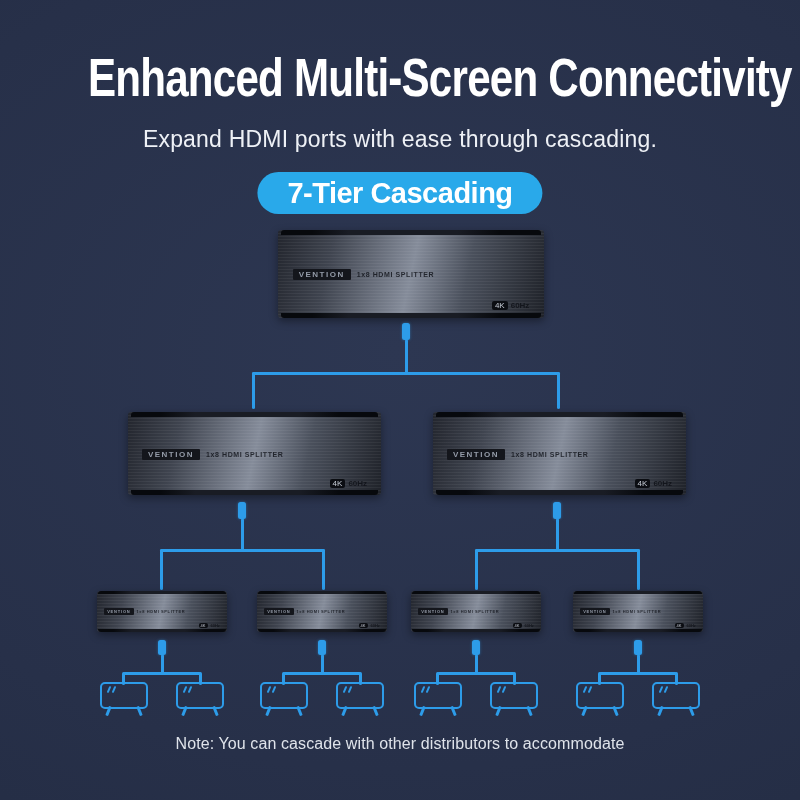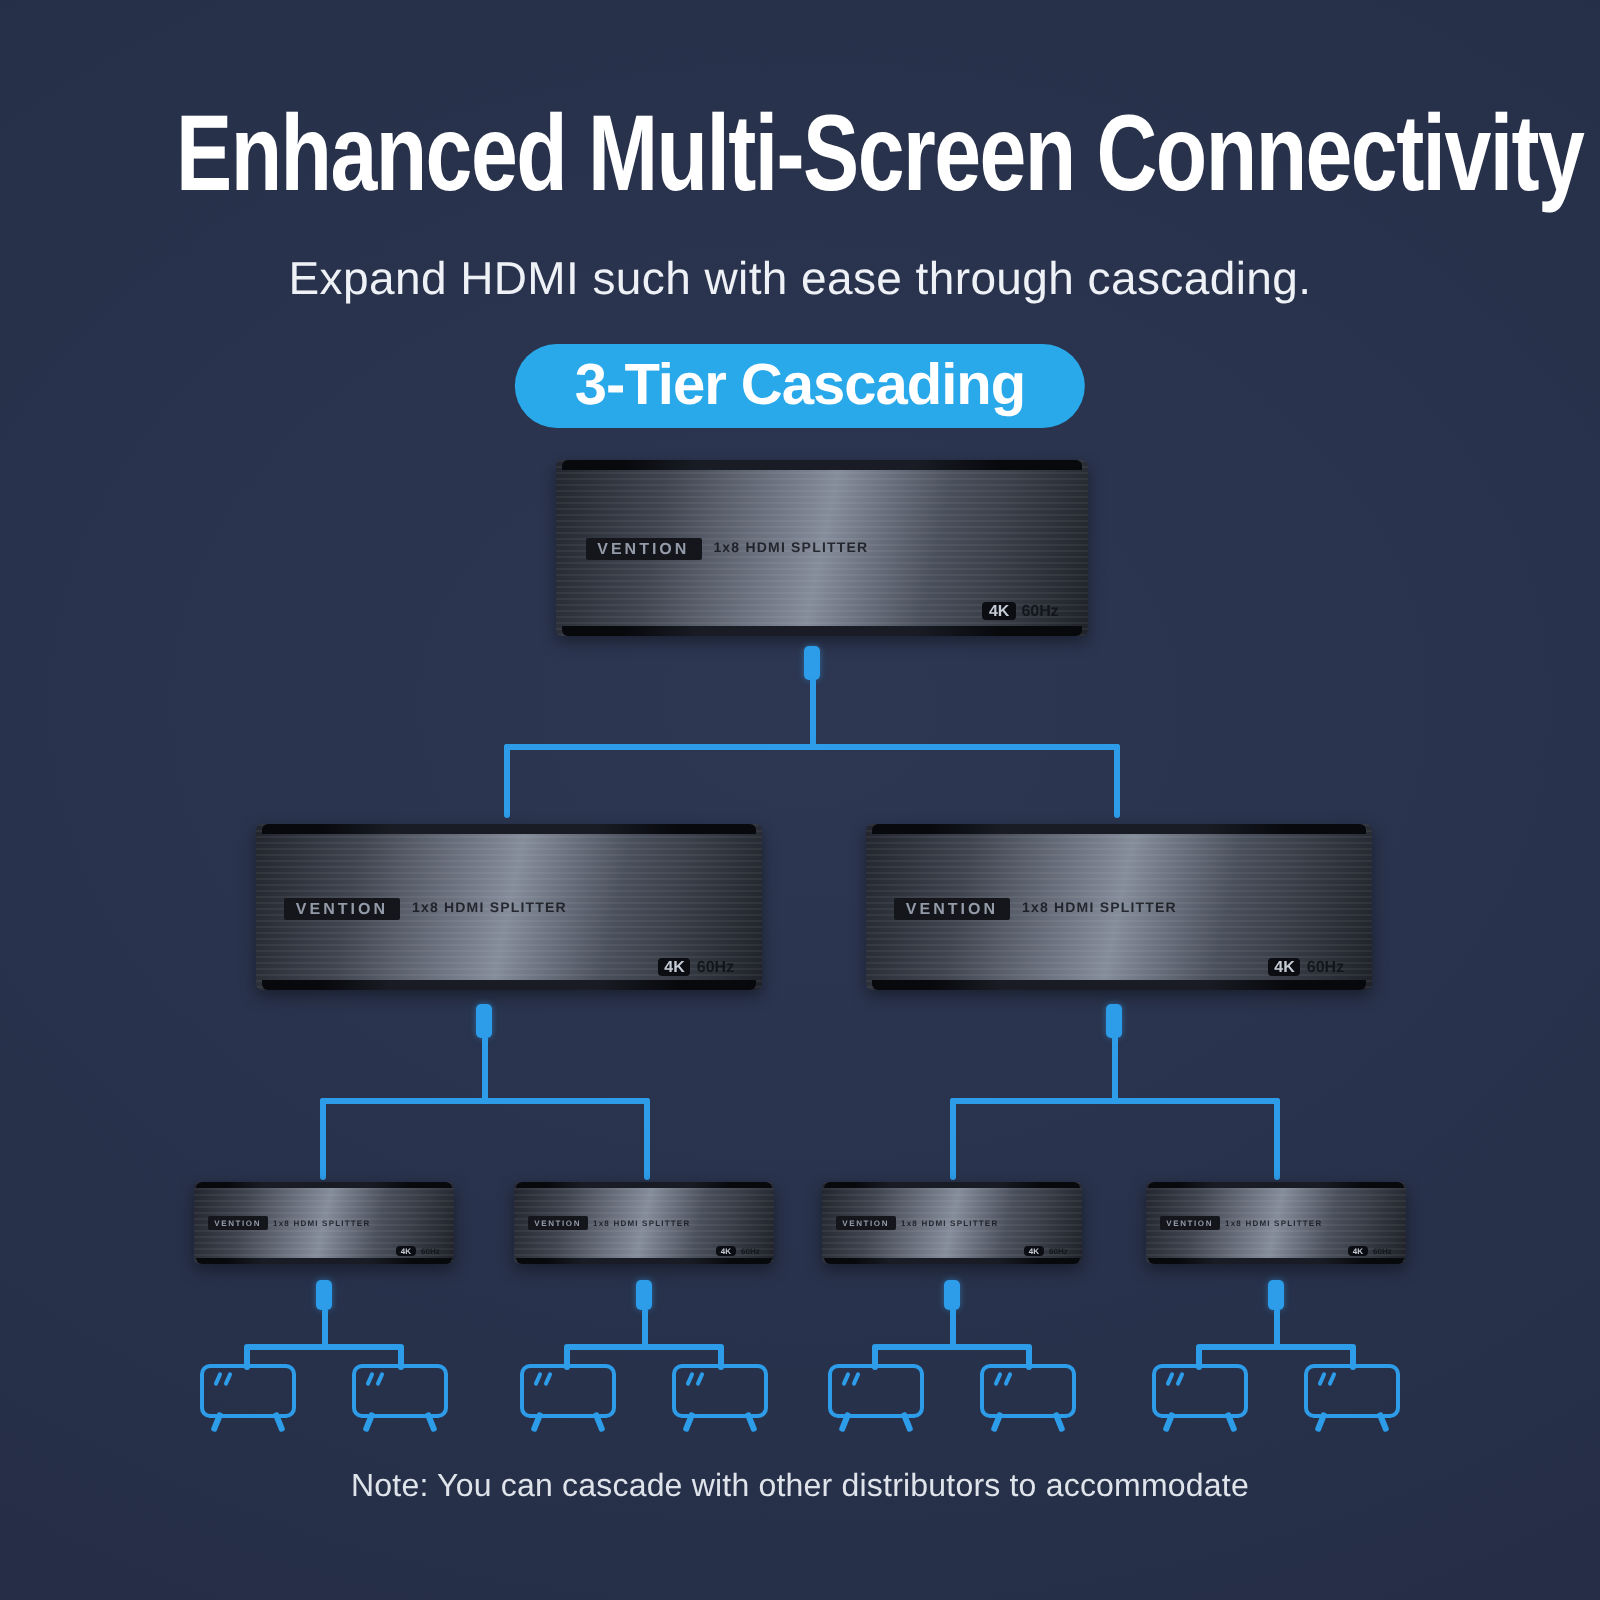--- a/index.html
+++ b/index.html
@@ -41,21 +41,21 @@
     background:linear-gradient(90deg,#07090d 0 12%, #191c24 26% 68%, #07090d 84% 100%); }
   .edge.top { top:0; border-radius:3px 3px 0 0; }
   .edge.bot { bottom:0; border-radius:0 0 3px 3px; }
   .sm .edge { height:3px; }
 
   .brandrow { position:absolute; left:5.5%; top:44%; display:flex; align-items:center; gap:6px; white-space:nowrap; }
   .brand { background:#14161c; color:#949bа8; color:#949ba8; font-size:8px; font-weight:bold;
     letter-spacing:1.5px; padding:1px 6px; border-radius:1px; }
   .model { color:rgba(14,16,22,0.8); font-size:7px; font-weight:bold; letter-spacing:0.6px; }
   .specrow { position:absolute; right:5.5%; bottom:9%; display:flex; align-items:center; gap:3px; }
-  .fourk { background:#0b0d12; color:#c6ccd6; font-size:8px; font-weight:bold; padding:0 3px; border-radius:2px;margin-left:16px; }
+  .fourk { background:#0b0d12; color:#c6ccd6; font-size:8px; font-weight:normal; padding:0 3px; border-radius:2px;margin-left:16px; }
   .hz { color:rgba(14,16,22,0.85); font-size:8px; font-weight:bold; }
 
   .sm .brandrow { gap:3px; top:42%; }
   .sm .brand { font-size:4px; letter-spacing:0.8px; padding:1px 3px; }
   .sm .model { font-size:4px; }
   .sm .fourk { font-size:4px; padding:0 2px; }
   .sm .hz { font-size:4px; }
 
   
   .line { position:absolute; background:var(--accent-blue,#2d9ce9); border-radius:1.5px; }
@@ -77,22 +77,22 @@
   
   .note { position:absolute; top:731px; left:0; width:800px; text-align:center;
     color:var(--note-text,#dfe3ea); font-size:16px; line-height:26px; letter-spacing:0.1px; }
 </style>
 </head>
 <body>
 
 <div id="stage">
 
   <h1 class="title">Enhanced Multi-Screen Connectivity</h1>
-  <div class="subtitle">Expand HDMI such with ease through cascading.</div>
-  <div class="badge">3-Tier Cascading</div>
+  <div class="subtitle">Expand HDMI ports with ease through cascading.</div>
+  <div class="badge">7-Tier Cascading</div>
 
   <div class="device lg" style="left:278px;top:230px;width:266px;height:88px">
     <span class="edge top"></span>
     <span class="edge bot"></span>
     <div class="brandrow">
       <span class="brand">VENTION</span>
       <span class="model">1x8 HDMI SPLITTER</span>
     </div>
     <div class="specrow">
       <span class="fourk">4K</span>

